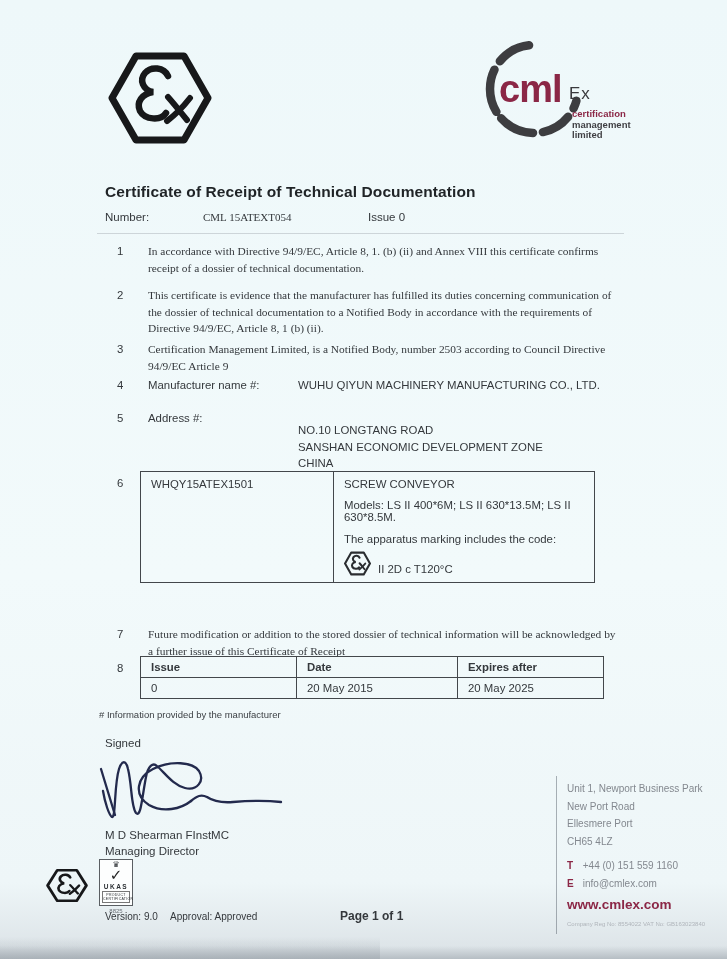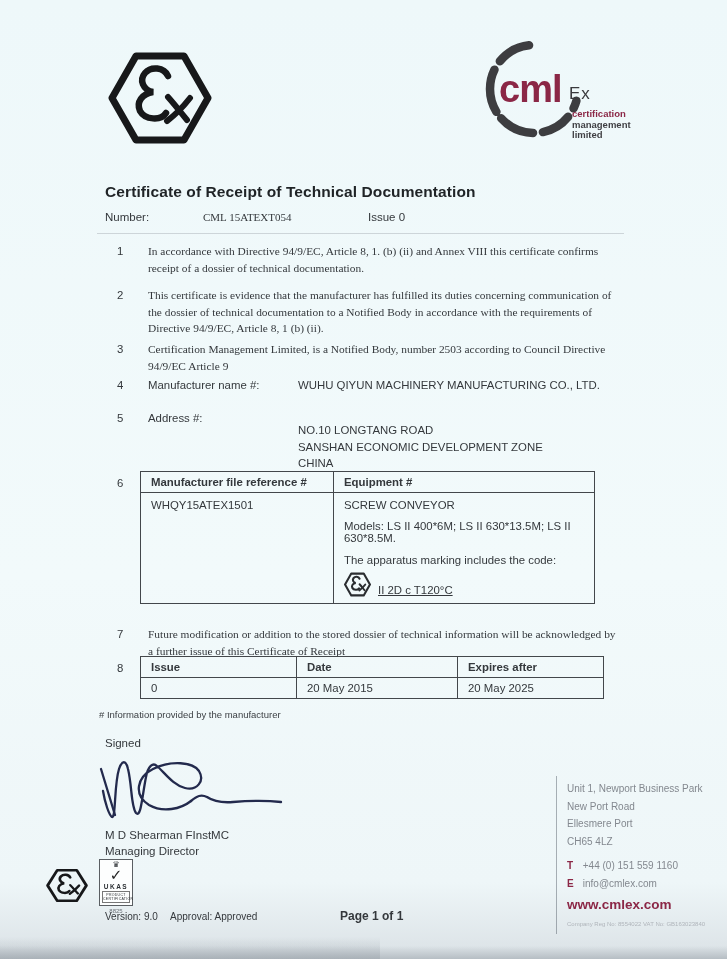--- a/index.html
+++ b/index.html
@@ -39,21 +39,21 @@
   
   table { border-collapse:collapse; font-size:11.4px; color:#34383c; }
   .doc-table td, .doc-table th { border:1.5px solid #43474b; text-align:left; vertical-align:top; padding:4px 10px; font-weight:normal; }
   .doc-table th { font-weight:bold; }
   .file-table { position:absolute; left:140px; top:471px; }
   .file-table .c1 { width:172px; }
   .file-table .c2 { width:240px; }
   .equip-name { margin-top:2px; }
   .models { margin-top:9px; }
   .marking-intro { margin-top:10px; }
-  .marking-row { margin-top:6px; display:flex; align-items:flex-end; gap:7px; padding-bottom:2px;text-decoration:underline; }
+  .marking-row { margin-top:6px; display:flex; align-items:flex-end; gap:7px; padding-bottom:2px; }
   .marking-code { line-height:13px; }
   .issue-table { position:absolute; left:140px; top:656px; }
   .issue-table .i1 { width:135px; }
   .issue-table .i2 { width:140px; }
   .issue-table .i3 { width:125px; }
 
   .footnote { left:99px; top:709px; font-size:9.5px; color:#3d4145; }
 
   
   .signed { left:105px; top:737px; font-size:11.5px; }
@@ -143,24 +143,20 @@
     <span class="val addr-val">
       <span class="addr-line">NO.10 LONGTANG ROAD</span>
       <span class="addr-line">SANSHAN ECONOMIC DEVELOPMENT ZONE</span>
       <span class="addr-line">CHINA</span>
     </span>
   </div>
 
   <span class="abs" style="left:117px; top:477px; font-size:11.4px;">6</span>
   <table class="doc-table file-table">
     <tbody>
-        <tr>
-      <th class="c1">Manufacturer file reference #</th>
-      <th class="c2">Equipment #</th>
-    </tr>
     <tr>
       <td class="c1">
         <div class="equip-name">WHQY15ATEX1501</div>
       </td>
       <td class="c2">
         <div class="equip-name">SCREW CONVEYOR</div>
         <div class="models">Models: LS II 400*6M; LS II 630*13.5M; LS II 630*8.5M.</div>
         <div class="marking-intro">The apparatus marking includes the code:</div>
         <div class="marking-row">
           <svg width="27" height="25" viewBox="0 0 104 96">

